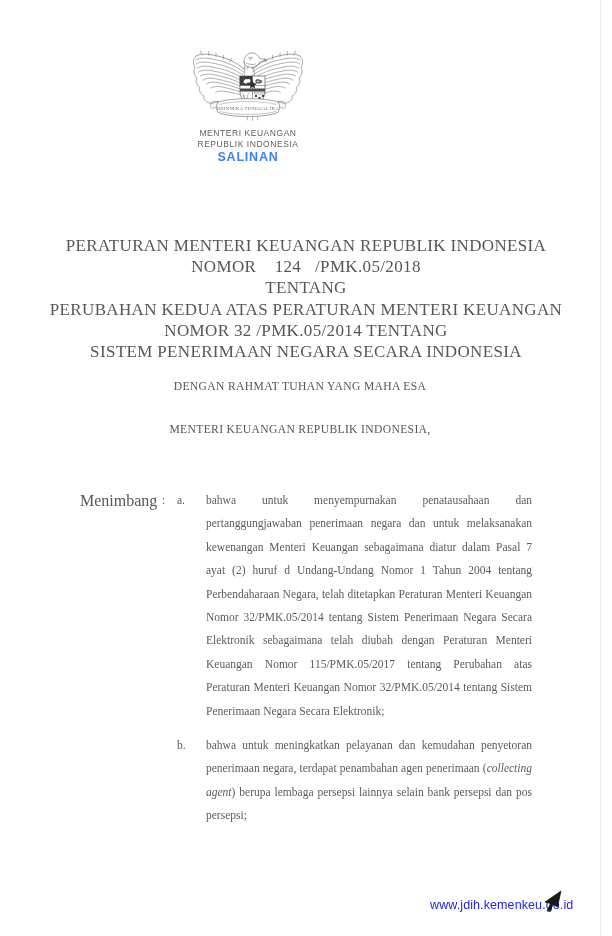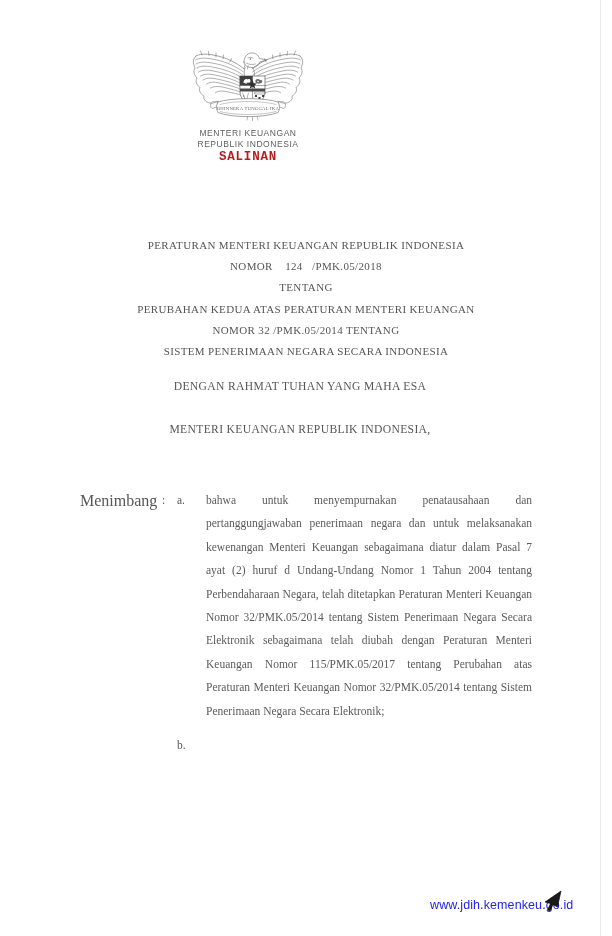--- a/index.html
+++ b/index.html
@@ -51,39 +51,39 @@
   .lh-line {
     font-family: "Liberation Sans", "DejaVu Sans", sans-serif;
     font-size: 8.5px;
     letter-spacing: 0.55px;
     color: #5e5e5e;
     line-height: 11px;
     margin-top: 2px;
   }
   .lh-line.second { margin-top: 0; }
   .lh-salinan {
-    font-family: Liberation Mono, monospace;
+    font-family: Liberation Sans, sans-serif;
     font-weight: bold;
     font-size: 12.5px;
     letter-spacing: 0.8px;
-    color: #b91c1c;
+    color: #3b82f6;
     line-height: 14px;
     margin-top: 0px;
   }
 
   
   .title-block {
     position: absolute;
     top: 235px;
     left: 0;
     width: 612px;
     text-align: center;
   }
   .title-line {
-    font-size: 11px;
+    font-size: 17px;
     letter-spacing: 0.35px;
     line-height: 21.2px;
     color: #565656;
     white-space: pre;
   }
 
   
   .subhead-block {
     position: absolute;
     top: 380px;
@@ -282,20 +282,21 @@
       <div class="cons-label">Menimbang</div>
       <div class="cons-colon">:</div>
       <div class="cons-marker">a.</div>
       <div class="cons-text"><span>bahwa untuk menyempurnakan penatausahaan dan pertanggungjawaban penerimaan negara dan untuk melaksanakan kewenangan Menteri Keuangan sebagaimana diatur dalam Pasal 7 ayat (2) huruf d Undang-Undang Nomor 1 Tahun 2004 tentang Perbendaharaan Negara, telah ditetapkan Peraturan Menteri Keuangan Nomor 32/PMK.05/2014 tentang Sistem Penerimaan Negara Secara Elektronik sebagaimana telah diubah dengan Peraturan Menteri Keuangan Nomor 115/PMK.05/2017 tentang Perubahan atas Peraturan Menteri Keuangan Nomor 32/PMK.05/2014 tentang Sistem Penerimaan Negara Secara Elektronik;</span></div>
     </div>
 
     <div class="cons-row">
       <div class="cons-label"></div>
       <div class="cons-colon"></div>
       <div class="cons-marker">b.</div>
+      <div class="cons-text"><span>bahwa untuk meningkatkan pelayanan dan kemudahan penyetoran penerimaan negara, terdapat penambahan agen penerimaan (</span><em>collecting agent</em><span>) berupa lembaga persepsi lainnya selain bank persepsi dan pos persepsi;</span></div>
     </div>
 
   </div>
 
   <div class="footer-url">www.jdih.kemenkeu.go.id</div>
 
   <svg class="cursor" viewBox="0 0 26 26">
     <path d="M22 3 L6 14 L11.5 15.5 L8.5 22 L11 23 L14 16.5 L18.5 19 Z" fill="#1a1a1a" stroke="#000000" stroke-width="0.6" stroke-linejoin="round"></path>
   </svg>
 

